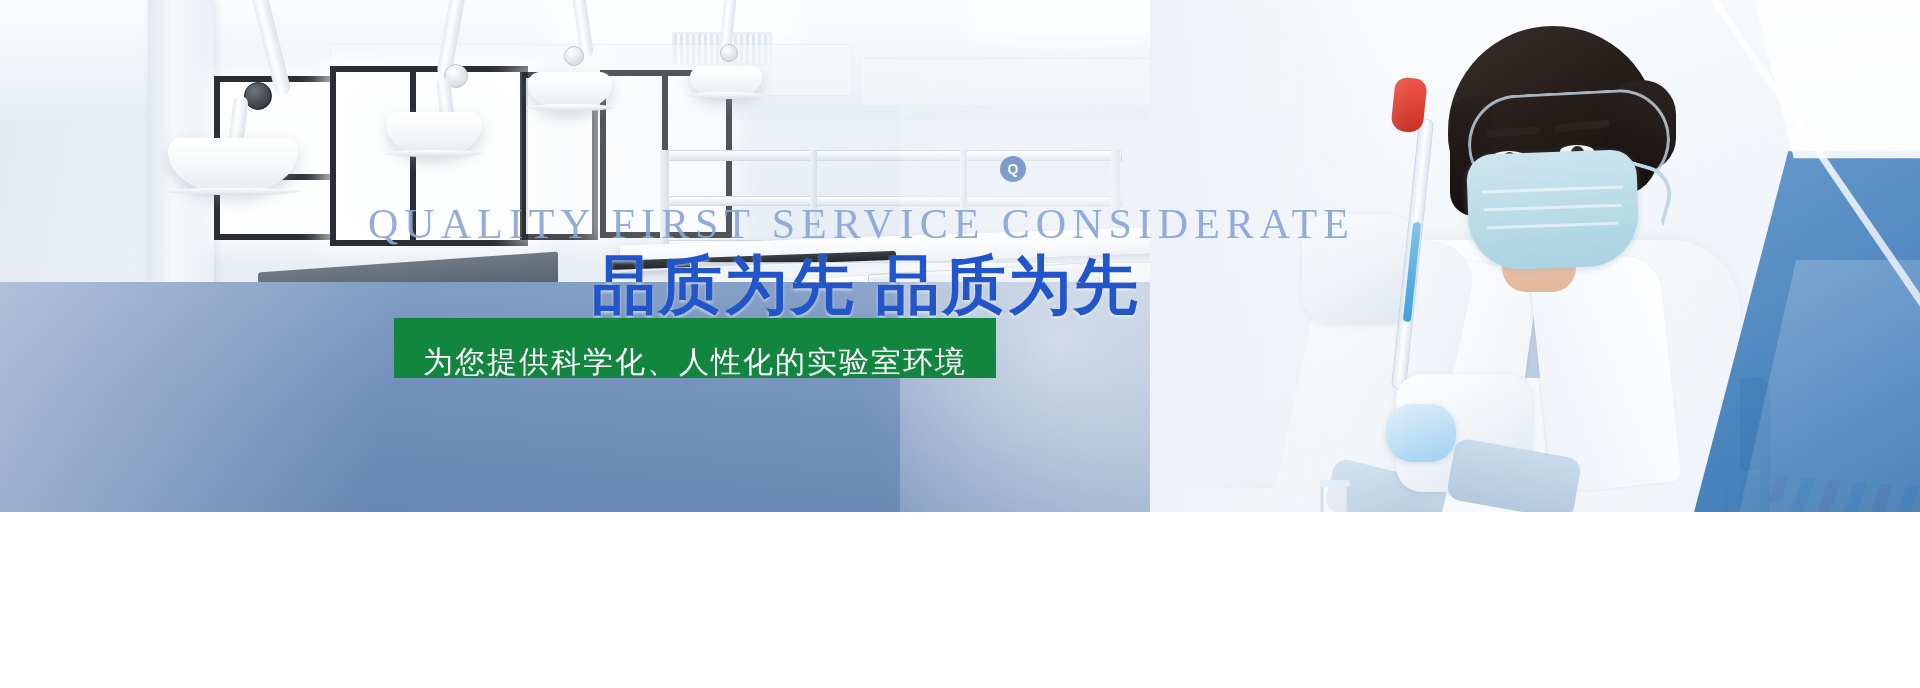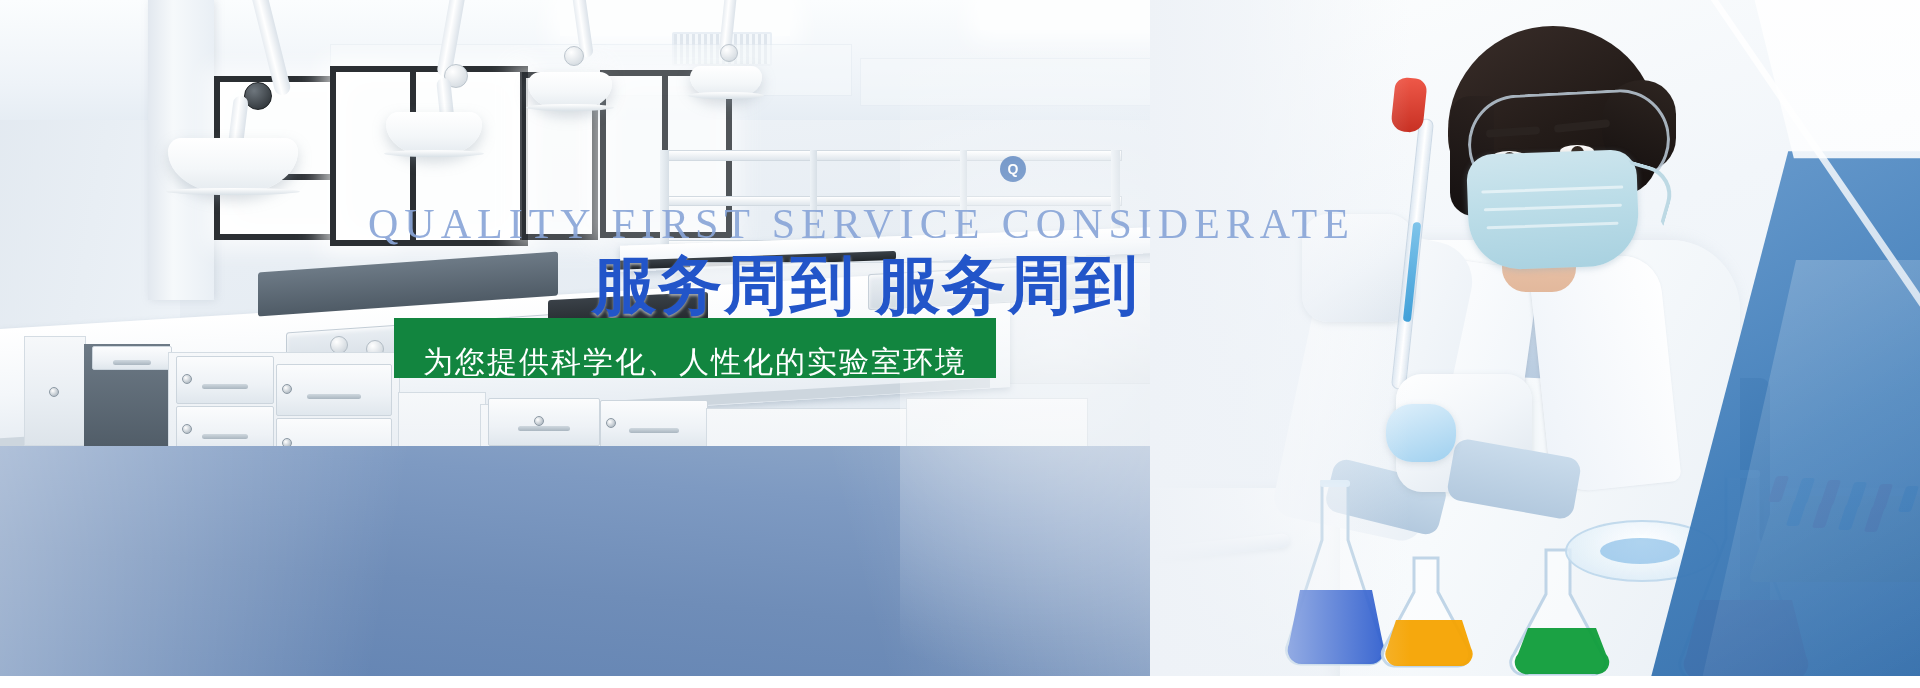--- a/index.html
+++ b/index.html
@@ -1,20 +1,20 @@
 <!DOCTYPE html>
 <html><head>
 <meta charset="utf-8">
 <style>
   html,body{margin:0;padding:0;background:#fff;}
   body{font-family:"Liberation Sans","DejaVu Sans",sans-serif;}
 
   #banner{
     position:relative;
-    width:1920px;height:676px;
+    width:1920px;height:512px;
     overflow:hidden;
     background:#eef2f7;
   }
 
   
   .scene{position:absolute;inset:0;}
 
   .wall-back{
     position:absolute;left:0;top:0;width:1250px;height:520px;
     background:linear-gradient(175deg,#f4f7fa 0%,#e8eef4 45%,#dfe7ef 100%);
@@ -570,20 +570,20 @@
   <div class="photo-fade"></div>
 
   <div class="diag-blue"></div>
   <div class="diag-white"></div>
   <div class="diag-line"></div>
   <div class="diag-soft"></div>
 
   <div class="overlay">
     <div class="eng-line">QUALITY  FIRST  SERVICE  CONSIDERATE</div>
 
-    <div class="cn-headline">服务周到  服务周到</div>
+    <div class="cn-headline">品质为先  品质为先</div>
 
     <div class="green-bar">
       <span class="cn-sub">为您提供科学化、人性化的实验室环境</span>
     </div>
   </div>
 
 </div>
 
 </body></html>

